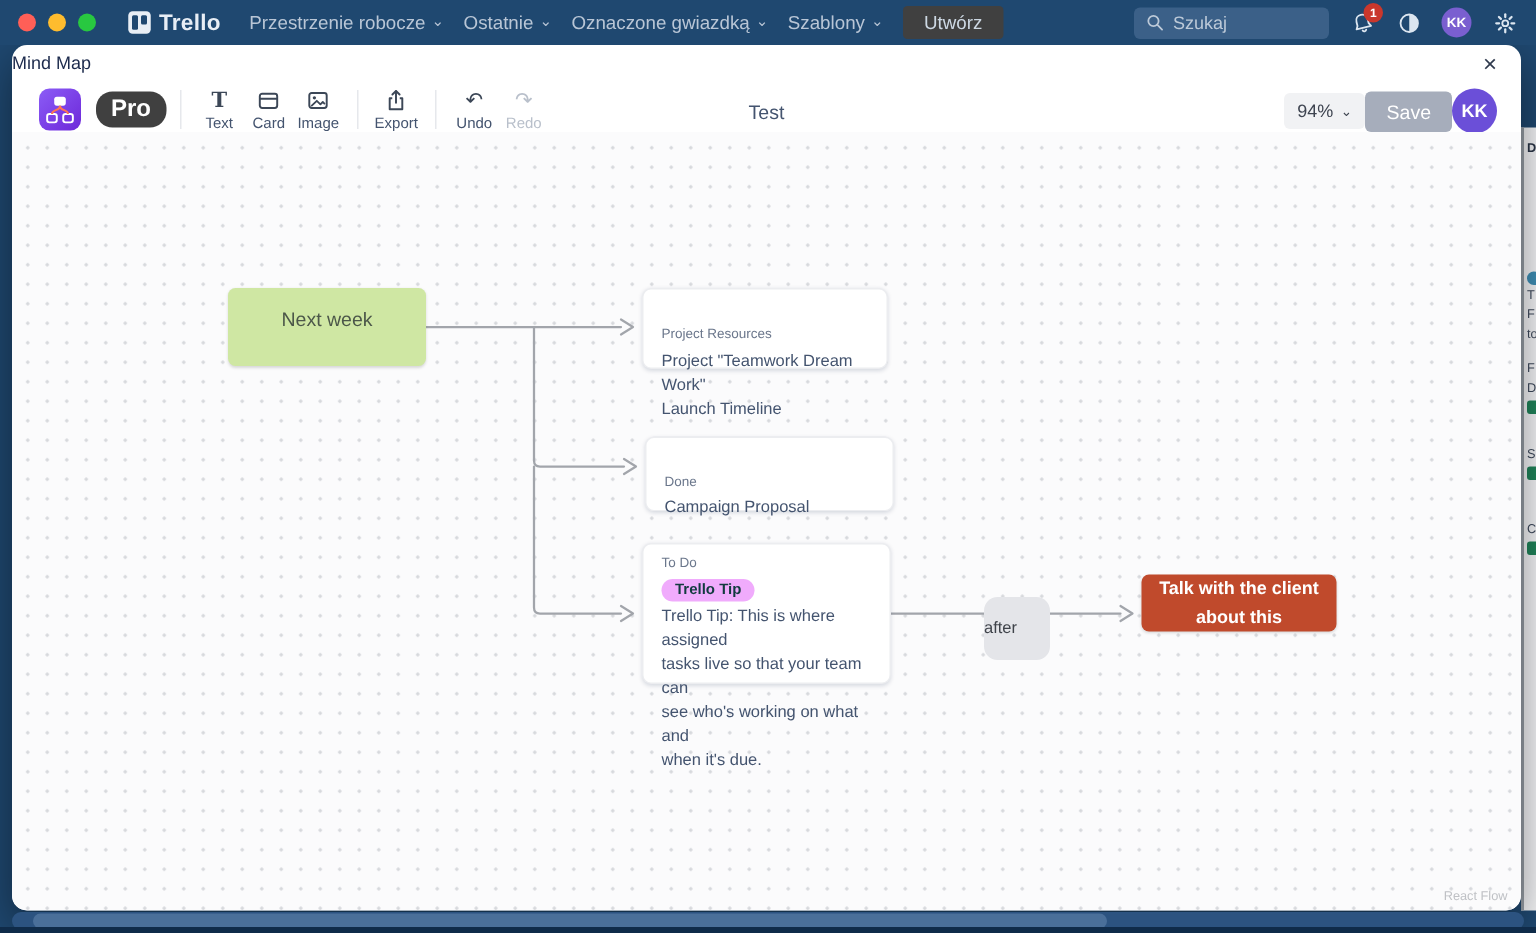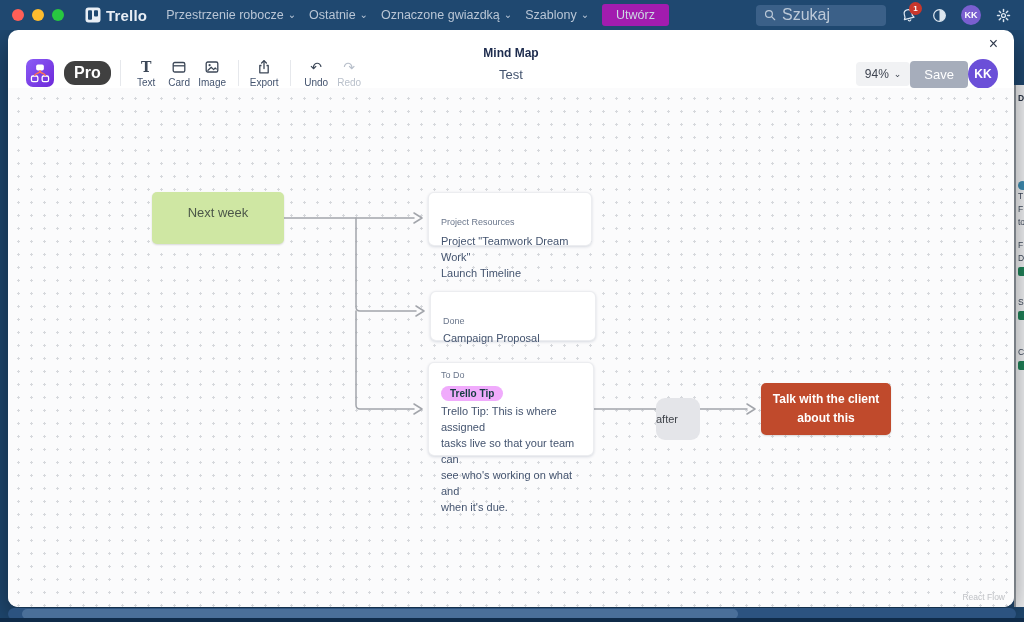--- a/index.html
+++ b/index.html
@@ -8,32 +8,32 @@
 
   
   .topbar { height:30px; background:#1f4870; display:flex; align-items:center; padding:0 12px; gap:13px; position:relative; z-index:5; }
   .traffic { display:flex; gap:8px; margin-right:8px; }
   .tl { width:12px; height:12px; border-radius:50%; }
   .tl.red { background:#ff5f57; } .tl.yellow { background:#febc2e; } .tl.green { background:#28c840; }
   .logo { display:flex; align-items:center; gap:5px; margin-right:6px; }
   .logo-word { color:#e8eef5; font-weight:bold; font-size:15px; letter-spacing:.2px; }
   .menu-item { color:#b9c6d6; font-size:12.5px; display:flex; align-items:center; gap:4px; cursor:pointer; white-space:nowrap; }
   .menu-item .chev { font-size:10px; margin-top:-2px; }
-  .create-btn { background:#a21caf; color:#cdd8e3; font-size:12.5px; padding:4px 14px; border-radius:3px; cursor:pointer; }
+  .create-btn { background:#404040; color:#cdd8e3; font-size:12.5px; padding:4px 14px; border-radius:3px; cursor:pointer; }
   .tb-spacer { flex:1; }
   .searchbox { display:flex; align-items:center; gap:6px; background:#3b6088; border-radius:4px; height:21px; width:130px; padding:0 8px; }
-  .searchbox input { background:transparent; border:none; outline:none; color:#d7e0ea; font-size:16px; width:90px; font-family:"Liberation Sans", sans-serif; }
+  .searchbox input { background:transparent; border:none; outline:none; color:#d7e0ea; font-size:12px; width:90px; font-family:"Liberation Sans", sans-serif; }
   .searchbox input::placeholder { color:#bcc9d8; }
   .icon-btn { position:relative; display:flex; align-items:center; justify-content:center; width:18px; height:18px; cursor:pointer; }
   .badge { position:absolute; top:-4px; right:-5px; background:#c9372c; color:#fff; font-size:8px; font-weight:bold; width:13px; height:13px; border-radius:50%; display:flex; align-items:center; justify-content:center; }
   .avatar-sm { width:20px; height:20px; border-radius:50%; background:#7a5fd0; color:#fff; font-size:9px; font-weight:bold; display:flex; align-items:center; justify-content:center; cursor:pointer; }
 
   
   .modal { position:absolute; left:8px; top:30px; width:1006px; height:577px; background:#fff; border-radius:10px; box-shadow:0 10px 30px rgba(0,0,0,.45); z-index:4; }
-  .modal-title { text-align:center; font-size:12px; font-weight:bold; color:#1d2b4d; padding-top:16px; }
+  .modal-title { font-size:12px; font-weight:normal; color:#1d2b4d; padding-top:5px; }
   .close-btn { position:absolute; right:16px; top:6px; font-size:16px; color:#2f3a4d; cursor:pointer; line-height:1; }
 
   .toolbar-left { position:absolute; left:18px; top:27px; height:32px; display:flex; align-items:center; }
   .app-icon { width:28px; height:28px; border-radius:7px; background:linear-gradient(135deg,#8b5cf6,#6d28d9); display:flex; align-items:center; justify-content:center; cursor:pointer; }
   .pro-badge { margin-left:10px; background:#404040; color:#fff; font-size:16px; font-weight:bold; padding:3px 10px; border-radius:11px; cursor:pointer; }
   .tb-divider { width:1px; height:26px; background:#e6e8ec; margin:0 9px; }
   .tb-btn { display:flex; flex-direction:column; align-items:center; justify-content:center; min-width:33px; cursor:pointer; padding:0 2px; }
   .tb-btn .ic { height:17px; display:flex; align-items:center; justify-content:center; color:#3c4757; }
   .tb-btn .lb { font-size:10px; color:#44546f; margin-top:1px; }
   .tb-btn.disabled .ic, .tb-btn.disabled .lb { color:#b9c0cb; }
@@ -272,21 +272,21 @@
 
     <div class="node card-node" style="left:420px; top:274px; width:166px; height:94px; padding-top:7px;">
       <div class="card-label">To Do</div>
       <div><span class="tip-badge">Trello Tip</span></div>
       <div class="card-body" style="margin-top:1px">Trello Tip: This is where assigned
 tasks live so that your team can
 see who's working on what and
 when it's due.</div>
     </div>
 
-    <div class="node topic-node node-red" style="left:753px; top:295px; width:130px; height:52px;">Talk with the client
+    <div class="node topic-node node-red" style="left:753px; top:295px; width:130px; height:38px;">Talk with the client
 about this</div>
 
     <div class="edge-label">after</div>
 
     <div class="attribution">React Flow</div>
   </div>
 </div>
 
 <div class="scroll-track">
   <div class="scroll-thumb"></div>

